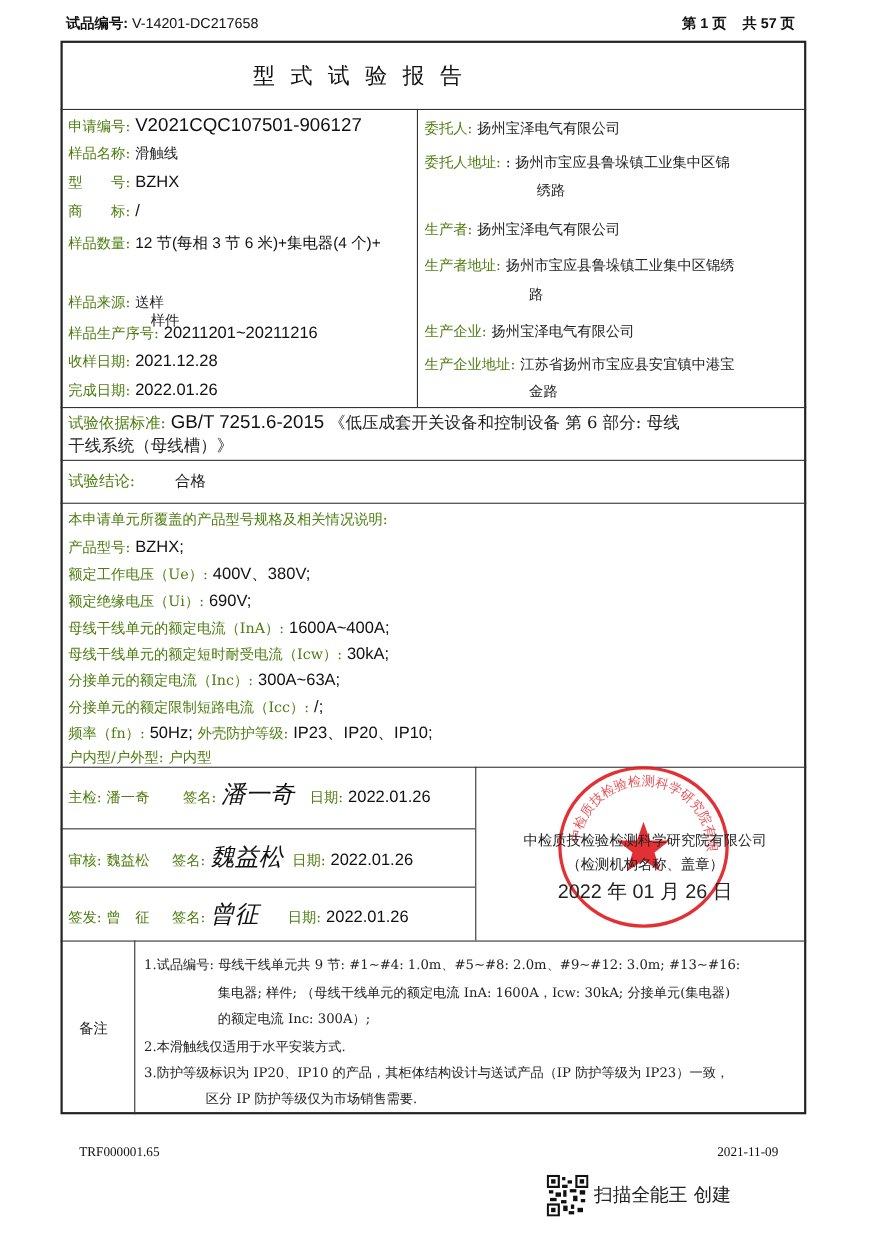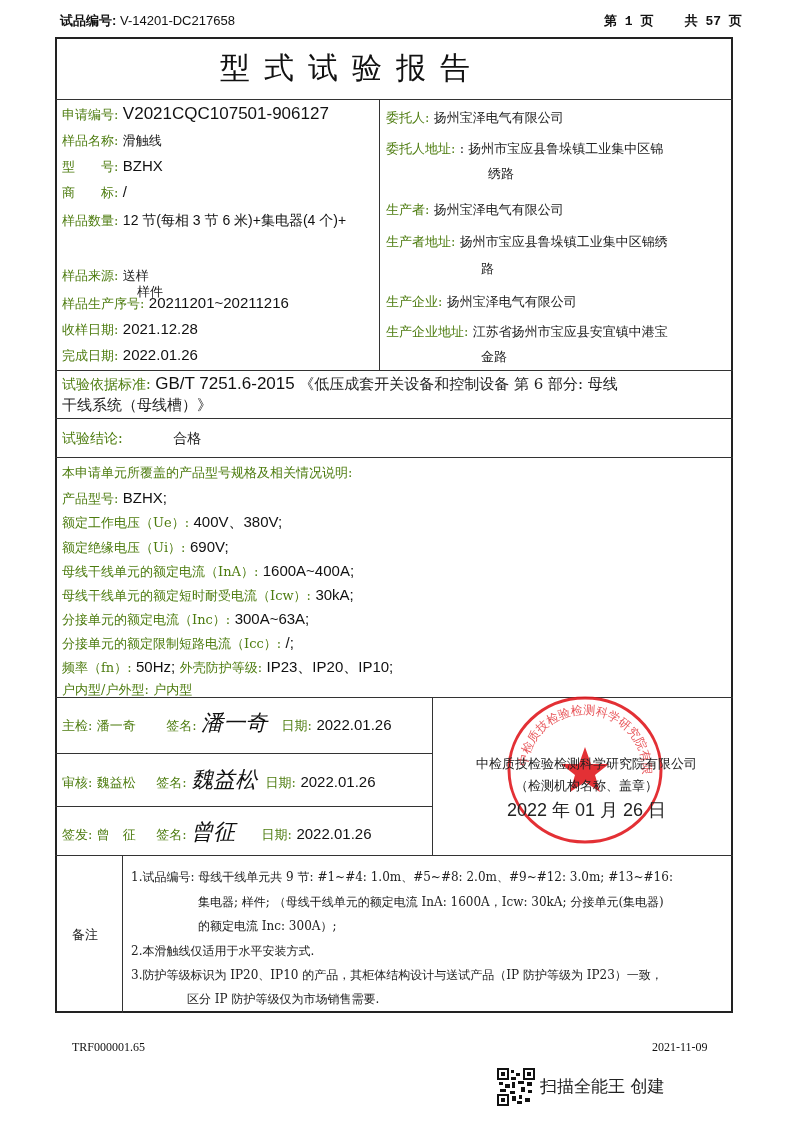--- a/index.html
+++ b/index.html
@@ -6,42 +6,42 @@
   body {
     width:800px; height:1132px; background:#ffffff; position:relative; overflow:hidden;
     font-family: "DejaVu Sans", "Liberation Sans", sans-serif; color:#1a1a1a;
   }
   .abs { position:absolute; }
   .hdr { font-family:"Liberation Sans", sans-serif; font-size:13px; font-weight:bold; color:#111; }
   .box { position:absolute; left:55px; top:37px; width:678px; height:976px; border:2px solid #222; box-sizing:border-box; }
   .hline { position:absolute; height:0; border-top:1.5px solid #333; }
   .vline { position:absolute; width:0; border-left:1.5px solid #333; }
   .title { position:absolute; left:55px; top:37px; width:554px; height:62px; display:flex; align-items:center; justify-content:center;
-    font-family:"DejaVu Serif", serif; font-size:30px; letter-spacing:14px; color:#111;margin-left:20px; }
+    font-family:"DejaVu Serif", serif; font-size:20px; letter-spacing:14px; color:#111; }
   .ln { position:absolute; font-size:14px; line-height:18px; white-space:nowrap; color:#222; }
   .lab { font-family:"DejaVu Serif", serif; color:#4d7c0f; font-size:13px; }
   .val { font-family:"Liberation Sans", sans-serif; font-size:15px; color:#111; }
   .cval { font-family:"DejaVu Serif", serif; font-size:13px; color:#222; }
   .big { font-size:17px; }
   .stamp { position:absolute; left:505px; top:695px; width:160px; height:150px; }
   .org { position:absolute; font-family:"DejaVu Serif", serif; font-size:13px; color:#222; white-space:nowrap; text-align:center; }
   .sig { font-family:"DejaVu Serif", serif; font-style:italic; font-size:22px; color:#111; }
   .foot { font-family:"Liberation Serif", serif; font-size:12px; color:#111; }
   .qr { position:absolute; left:497px; top:1068px; width:38px; height:38px; }
   .scan { position:absolute; left:540px; top:1075px; font-family:"DejaVu Sans", sans-serif; font-size:17px; color:#222; }
   .rem { font-family:"DejaVu Serif", serif; font-size:12px; color:#222; }
 </style>
 </head>
 <body>
 
 <div class="abs hdr" style="left:60px;top:12px;">
   <span>试品编号:</span>
   <span style="font-weight:normal">V-14201-DC217658</span>
 </div>
-<div class="abs hdr" style="left:604px;top:12px;font-family:Liberation Mono, monospace;">
+<div class="abs hdr" style="left:620px;top:12px;">
   <span>第 1 页</span>&nbsp;&nbsp;&nbsp;
   <span>共 57 页</span>
 </div>
 
 <div class="box"></div>
 <div class="title">型式试验报告</div>
 <div class="hline" style="left:55px;top:99px;width:678px;"></div>
 <div class="vline" style="left:379px;top:99px;height:271px;"></div>
 <div class="hline" style="left:55px;top:370px;width:678px;"></div>
 <div class="hline" style="left:55px;top:418px;width:678px;"></div>
@@ -125,21 +125,21 @@
 
 <div class="ln" style="left:62px;top:375px;">
   <span class="lab" style="font-size:14px">试验依据标准:</span>
   <span class="val big">GB/T 7251.6-2015</span>
   <span class="cval" style="font-size:15px">《低压成套开关设备和控制设备 第 6 部分: 母线</span>
 </div>
 <div class="ln cval" style="left:62px;top:396px;font-size:15px;">干线系统（母线槽）》</div>
 
 <div class="ln" style="left:62px;top:429px;">
   <span class="lab" style="font-size:14px">试验结论:</span>
-  <span class="cval" style="margin-left:46px;font-size:14px">合格</span>
+  <span class="cval" style="margin-left:32px;font-size:14px">合格</span>
 </div>
 
 <div>
   <div class="ln lab" style="left:62px;top:464px;">本申请单元所覆盖的产品型号规格及相关情况说明:</div>
   <div class="ln" style="left:62px;top:489px;"><span class="lab">产品型号:</span> <span class="val">BZHX;</span></div>
   <div class="ln" style="left:62px;top:513px;"><span class="lab">额定工作电压（Ue）:</span> <span class="val">400V、380V;</span></div>
   <div class="ln" style="left:62px;top:538px;"><span class="lab">额定绝缘电压（Ui）:</span> <span class="val">690V;</span></div>
   <div class="ln" style="left:62px;top:562px;"><span class="lab">母线干线单元的额定电流（InA）:</span> <span class="val">1600A~400A;</span></div>
   <div class="ln" style="left:62px;top:586px;"><span class="lab">母线干线单元的额定短时耐受电流（Icw）:</span> <span class="val">30kA;</span></div>
   <div class="ln" style="left:62px;top:610px;"><span class="lab">分接单元的额定电流（Inc）:</span> <span class="val">300A~63A;</span></div>

